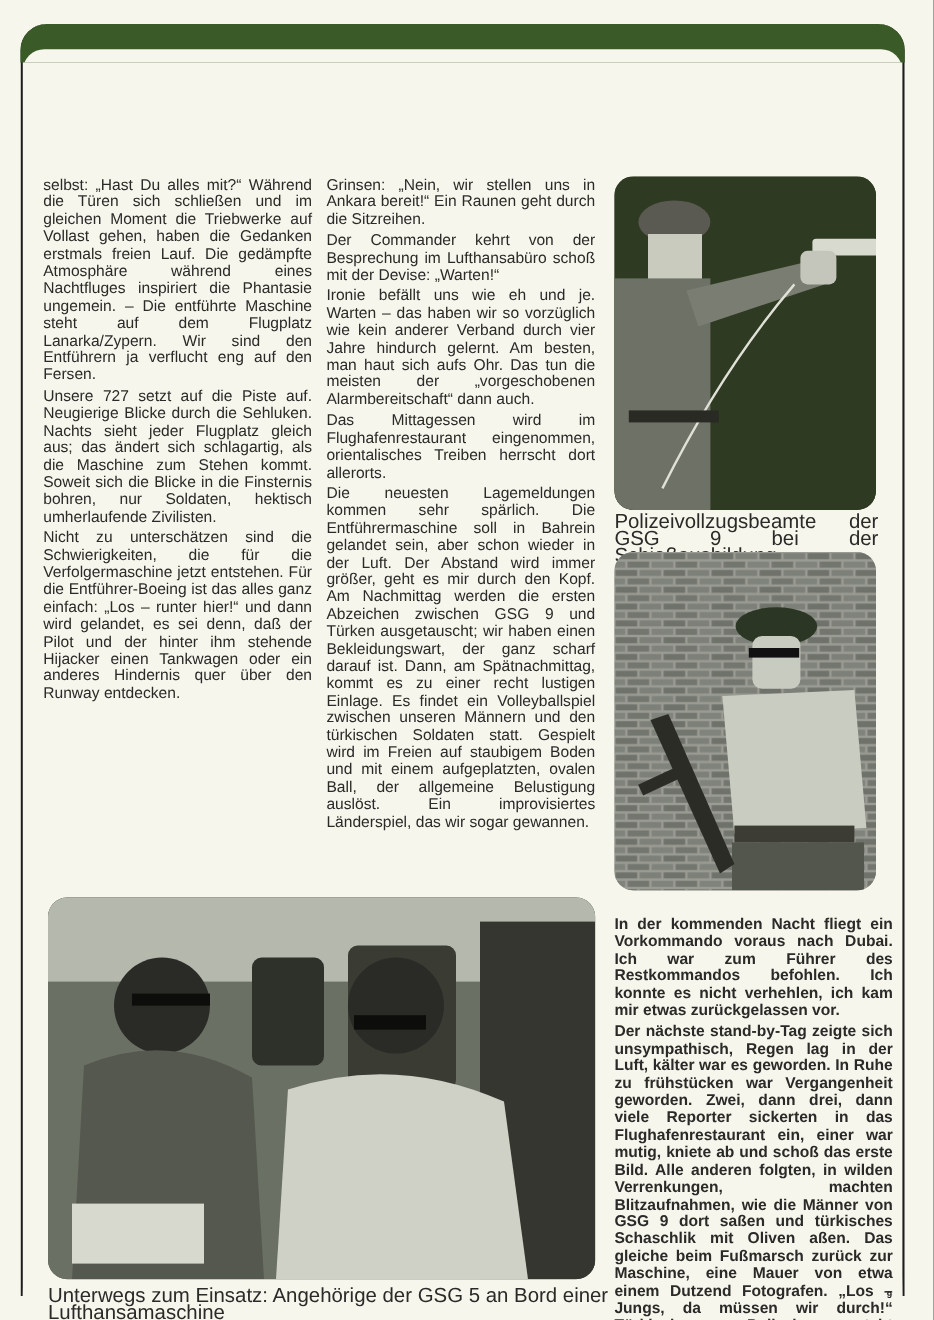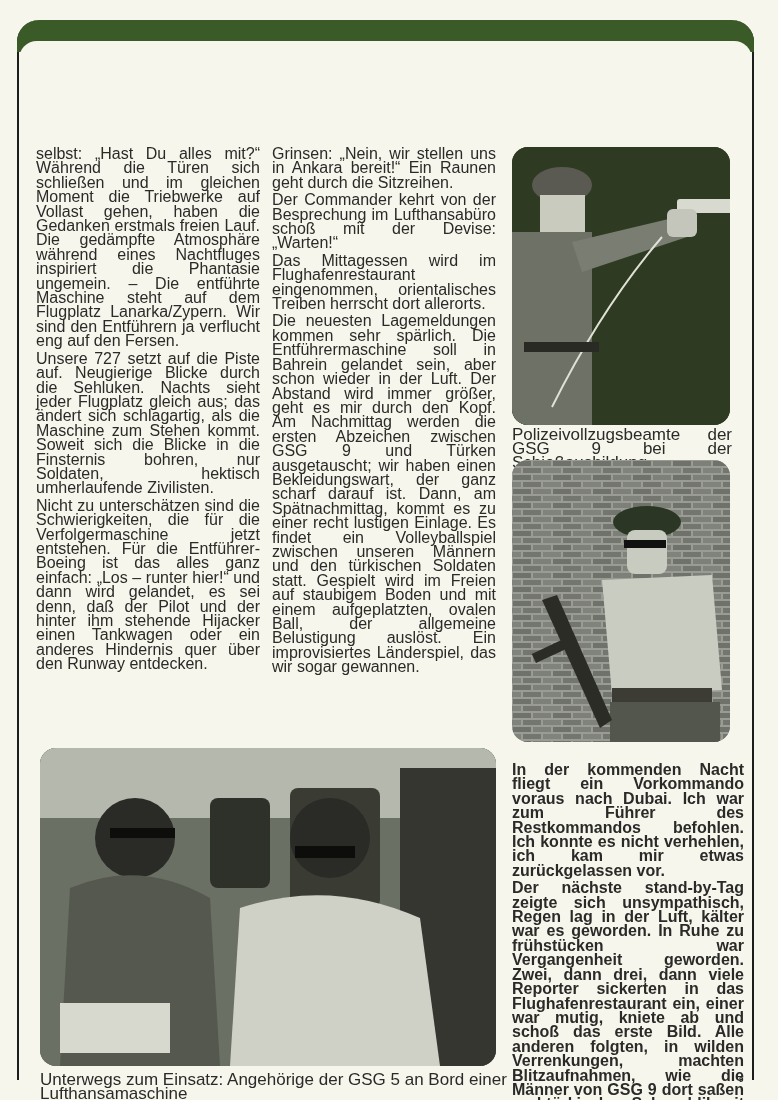--- a/index.html
+++ b/index.html
@@ -20,21 +20,21 @@
     background: #3a5a28;
     border-top-left-radius: 22px; border-top-right-radius: 22px;
     overflow: hidden;
   }
   .header-bar::after {
     content: ""; position: absolute; left: 2px; right: 2px; top: 21px; height: 40px;
     background: #f7f6ec;
     border-top-left-radius: 18px; border-top-right-radius: 18px;
   }
   .col {
-    position: absolute; font-size: 16px; line-height: 14.4px;
+    position: absolute; font-size: 13px; line-height: 14.4px;
     text-align: justify; hyphens: manual;
   }
   .col p { margin: 0 0 3px 0; }
   #col1 { left: 36px; top: 147px; width: 224px; }
   #col2 { left: 272px; top: 147px; width: 224px; }
   #col3 { left: 512px; top: 763px; width: 232px; font-weight: bold; }
   .photo {
     position: absolute; border-radius: 16px; overflow: hidden;
   }
   #photo-shooting { left: 512px; top: 147px; width: 218px; height: 278px; background: #2e3a22; }
@@ -55,20 +55,21 @@
 
 <div class="col" id="col1">
   <p>selbst: „Hast Du alles mit?“ Während die Türen sich schließen und im gleichen Moment die Triebwerke auf Vollast gehen, haben die Gedanken erstmals freien Lauf. Die gedämpfte Atmosphäre während eines Nachtfluges inspiriert die Phantasie ungemein. – Die entführte Maschine steht auf dem Flugplatz Lanarka/Zypern. Wir sind den Entführern ja verflucht eng auf den Fersen.</p>
   <p>Unsere 727 setzt auf die Piste auf. Neugierige Blicke durch die Sehluken. Nachts sieht jeder Flugplatz gleich aus; das ändert sich schlagartig, als die Maschine zum Stehen kommt. Soweit sich die Blicke in die Finsternis bohren, nur Soldaten, hektisch umherlaufende Zivilisten.</p>
   <p>Nicht zu unterschätzen sind die Schwierigkeiten, die für die Verfolgermaschine jetzt entstehen. Für die Entführer-Boeing ist das alles ganz einfach: „Los – runter hier!“ und dann wird gelandet, es sei denn, daß der Pilot und der hinter ihm stehende Hijacker einen Tankwagen oder ein anderes Hindernis quer über den Runway entdecken.</p>
 </div>
 
 <div class="col" id="col2">
   <p>Grinsen: „Nein, wir stellen uns in Ankara bereit!“ Ein Raunen geht durch die Sitzreihen.</p>
   <p>Der Commander kehrt von der Besprechung im Lufthansabüro schoß mit der Devise: „Warten!“</p>
+  <p>Ironie befällt uns wie eh und je. Warten – das haben wir so vorzüglich wie kein anderer Verband durch vier Jahre hindurch gelernt. Am besten, man haut sich aufs Ohr. Das tun die meisten der „vorgeschobenen Alarmbereitschaft“ dann auch.</p>
   <p>Das Mittagessen wird im Flughafenrestaurant eingenommen, orientalisches Treiben herrscht dort allerorts.</p>
   <p>Die neuesten Lagemeldungen kommen sehr spärlich. Die Entführermaschine soll in Bahrein gelandet sein, aber schon wieder in der Luft. Der Abstand wird immer größer, geht es mir durch den Kopf. Am Nachmittag werden die ersten Abzeichen zwischen GSG 9 und Türken ausgetauscht; wir haben einen Bekleidungswart, der ganz scharf darauf ist. Dann, am Spätnachmittag, kommt es zu einer recht lustigen Einlage. Es findet ein Volleyballspiel zwischen unseren Männern und den türkischen Soldaten statt. Gespielt wird im Freien auf staubigem Boden und mit einem aufgeplatzten, ovalen Ball, der allgemeine Belustigung auslöst. Ein improvisiertes Länderspiel, das wir sogar gewannen.</p>
 </div>
 
 <div class="photo" id="photo-shooting">
   <svg width="218" height="278" viewBox="0 0 218 278">
     <rect width="218" height="278" fill="#2f3a22"></rect>
     <ellipse cx="50" cy="38" rx="30" ry="18" fill="#5a5a52"></ellipse>
     <rect x="28" y="48" width="45" height="40" fill="#c9cbbf"></rect>
     <rect x="0" y="85" width="80" height="193" fill="#6e7266"></rect>

